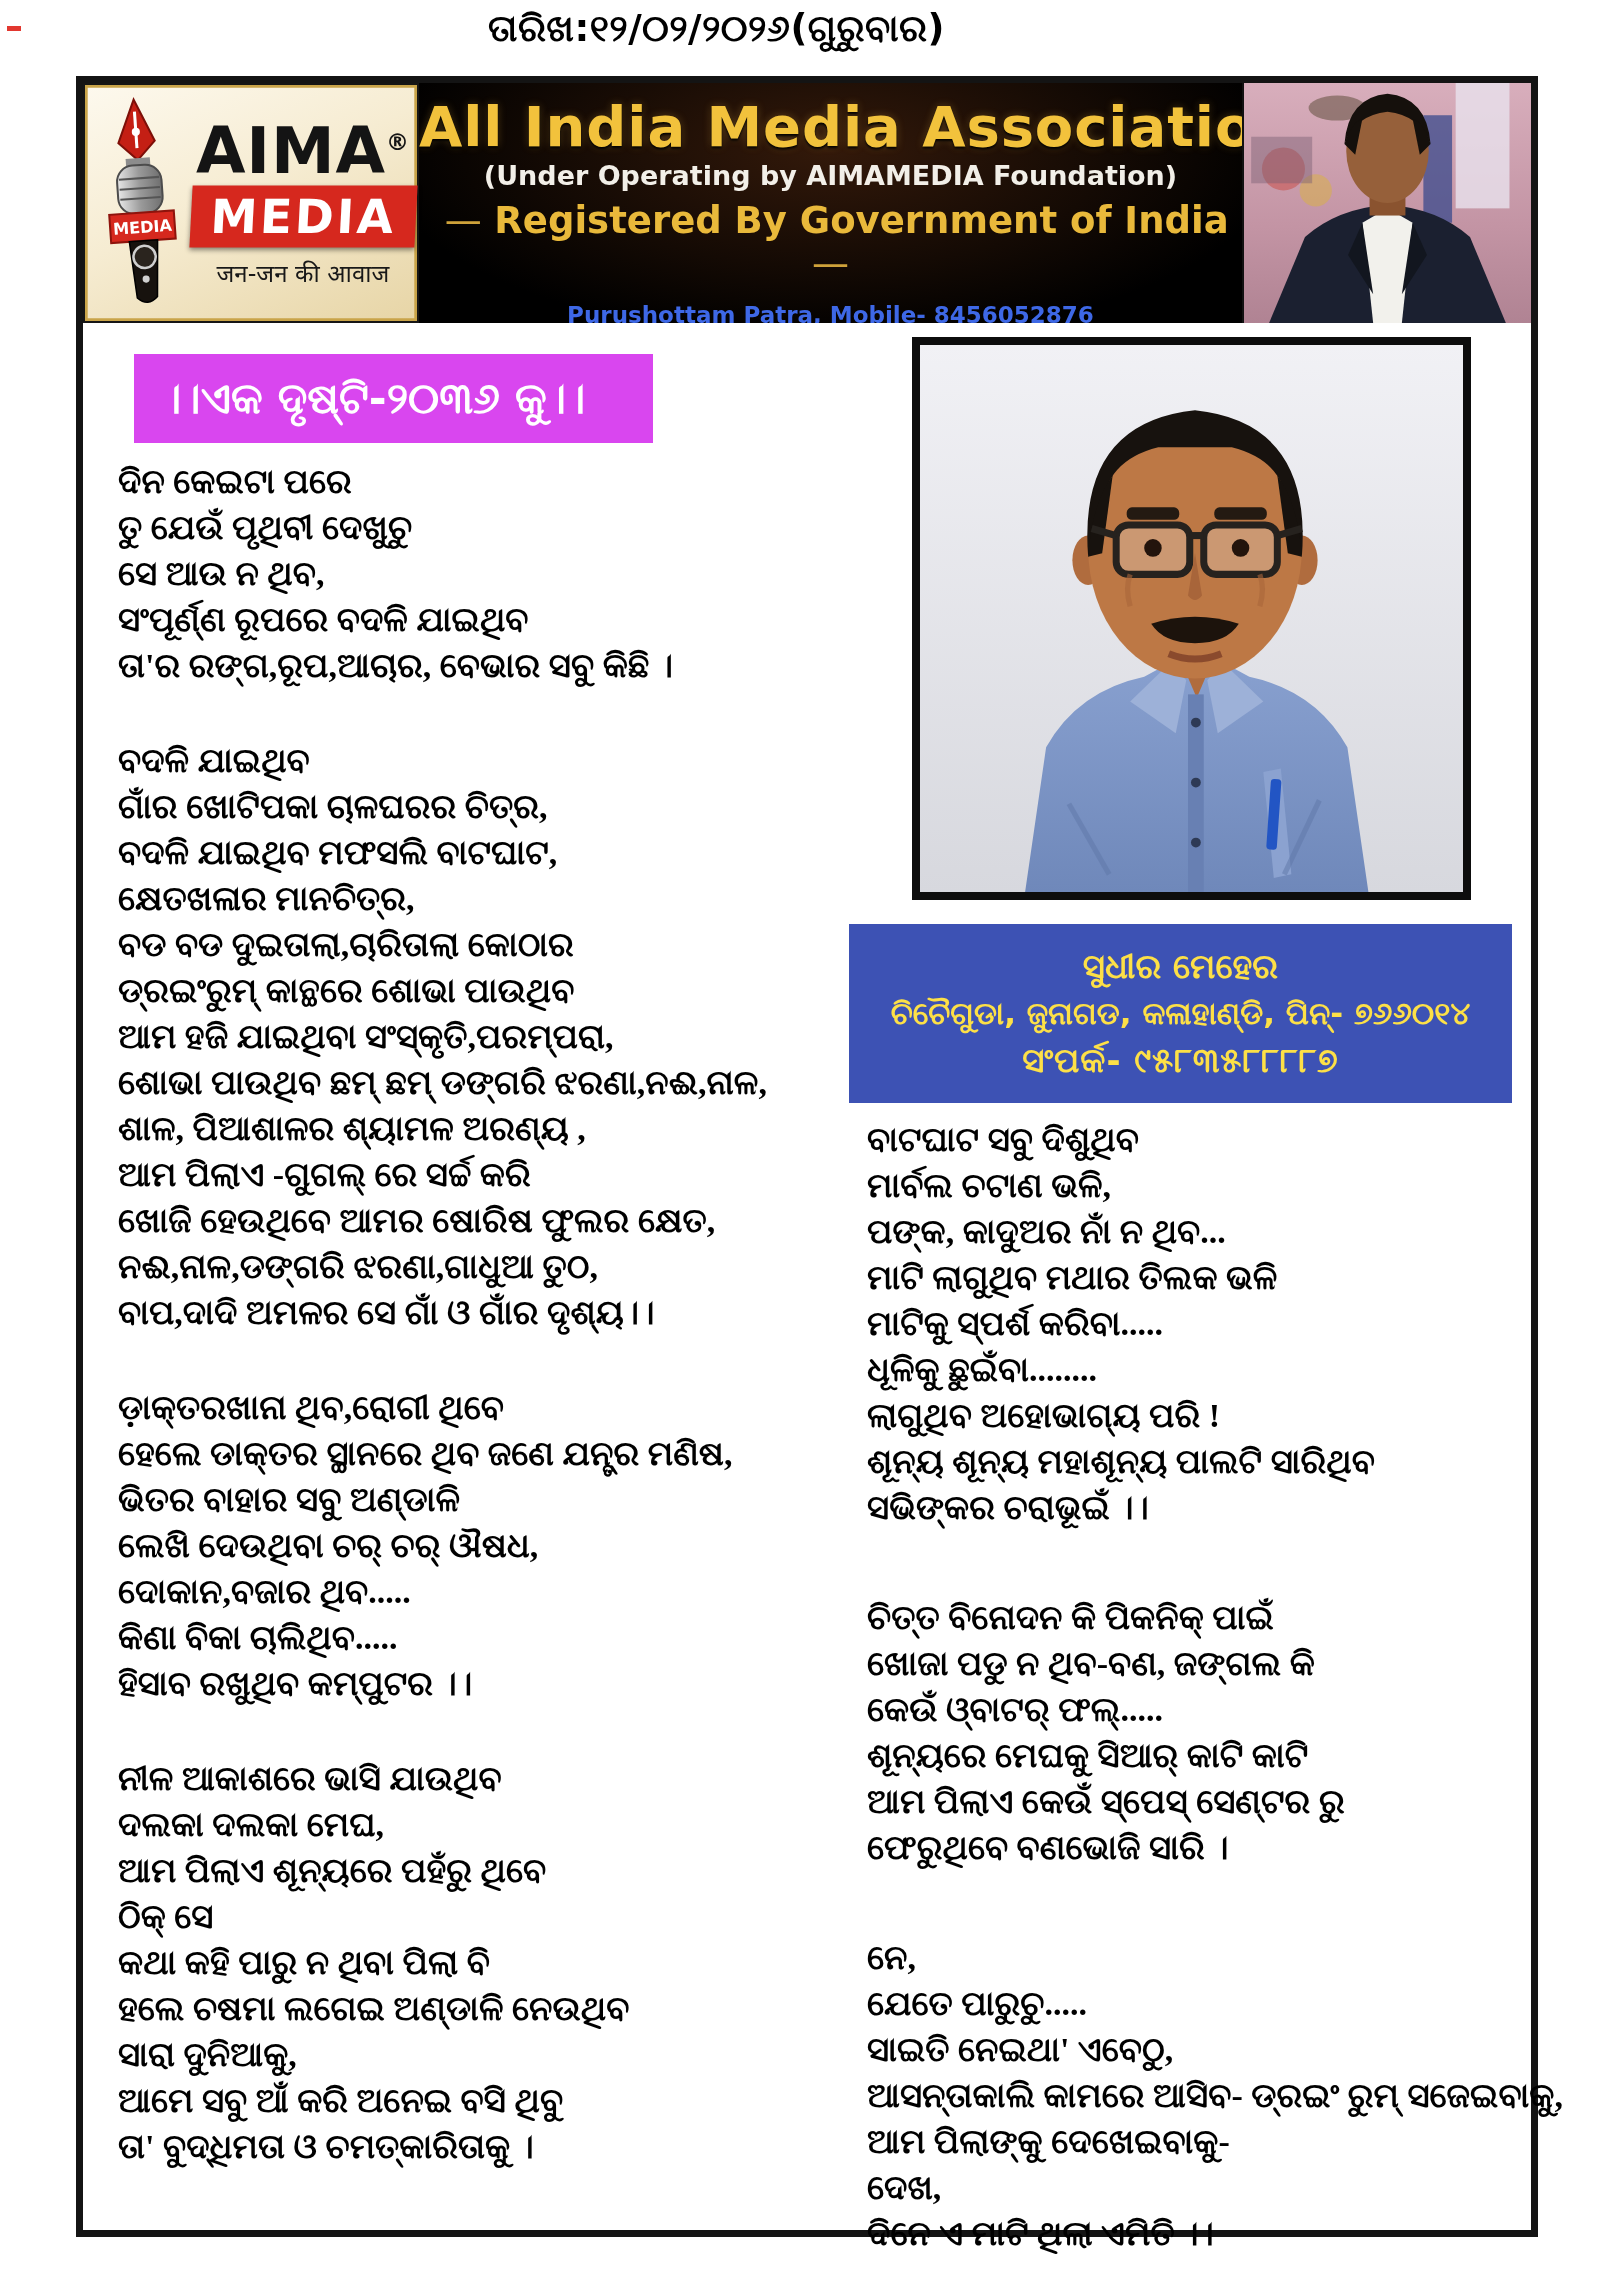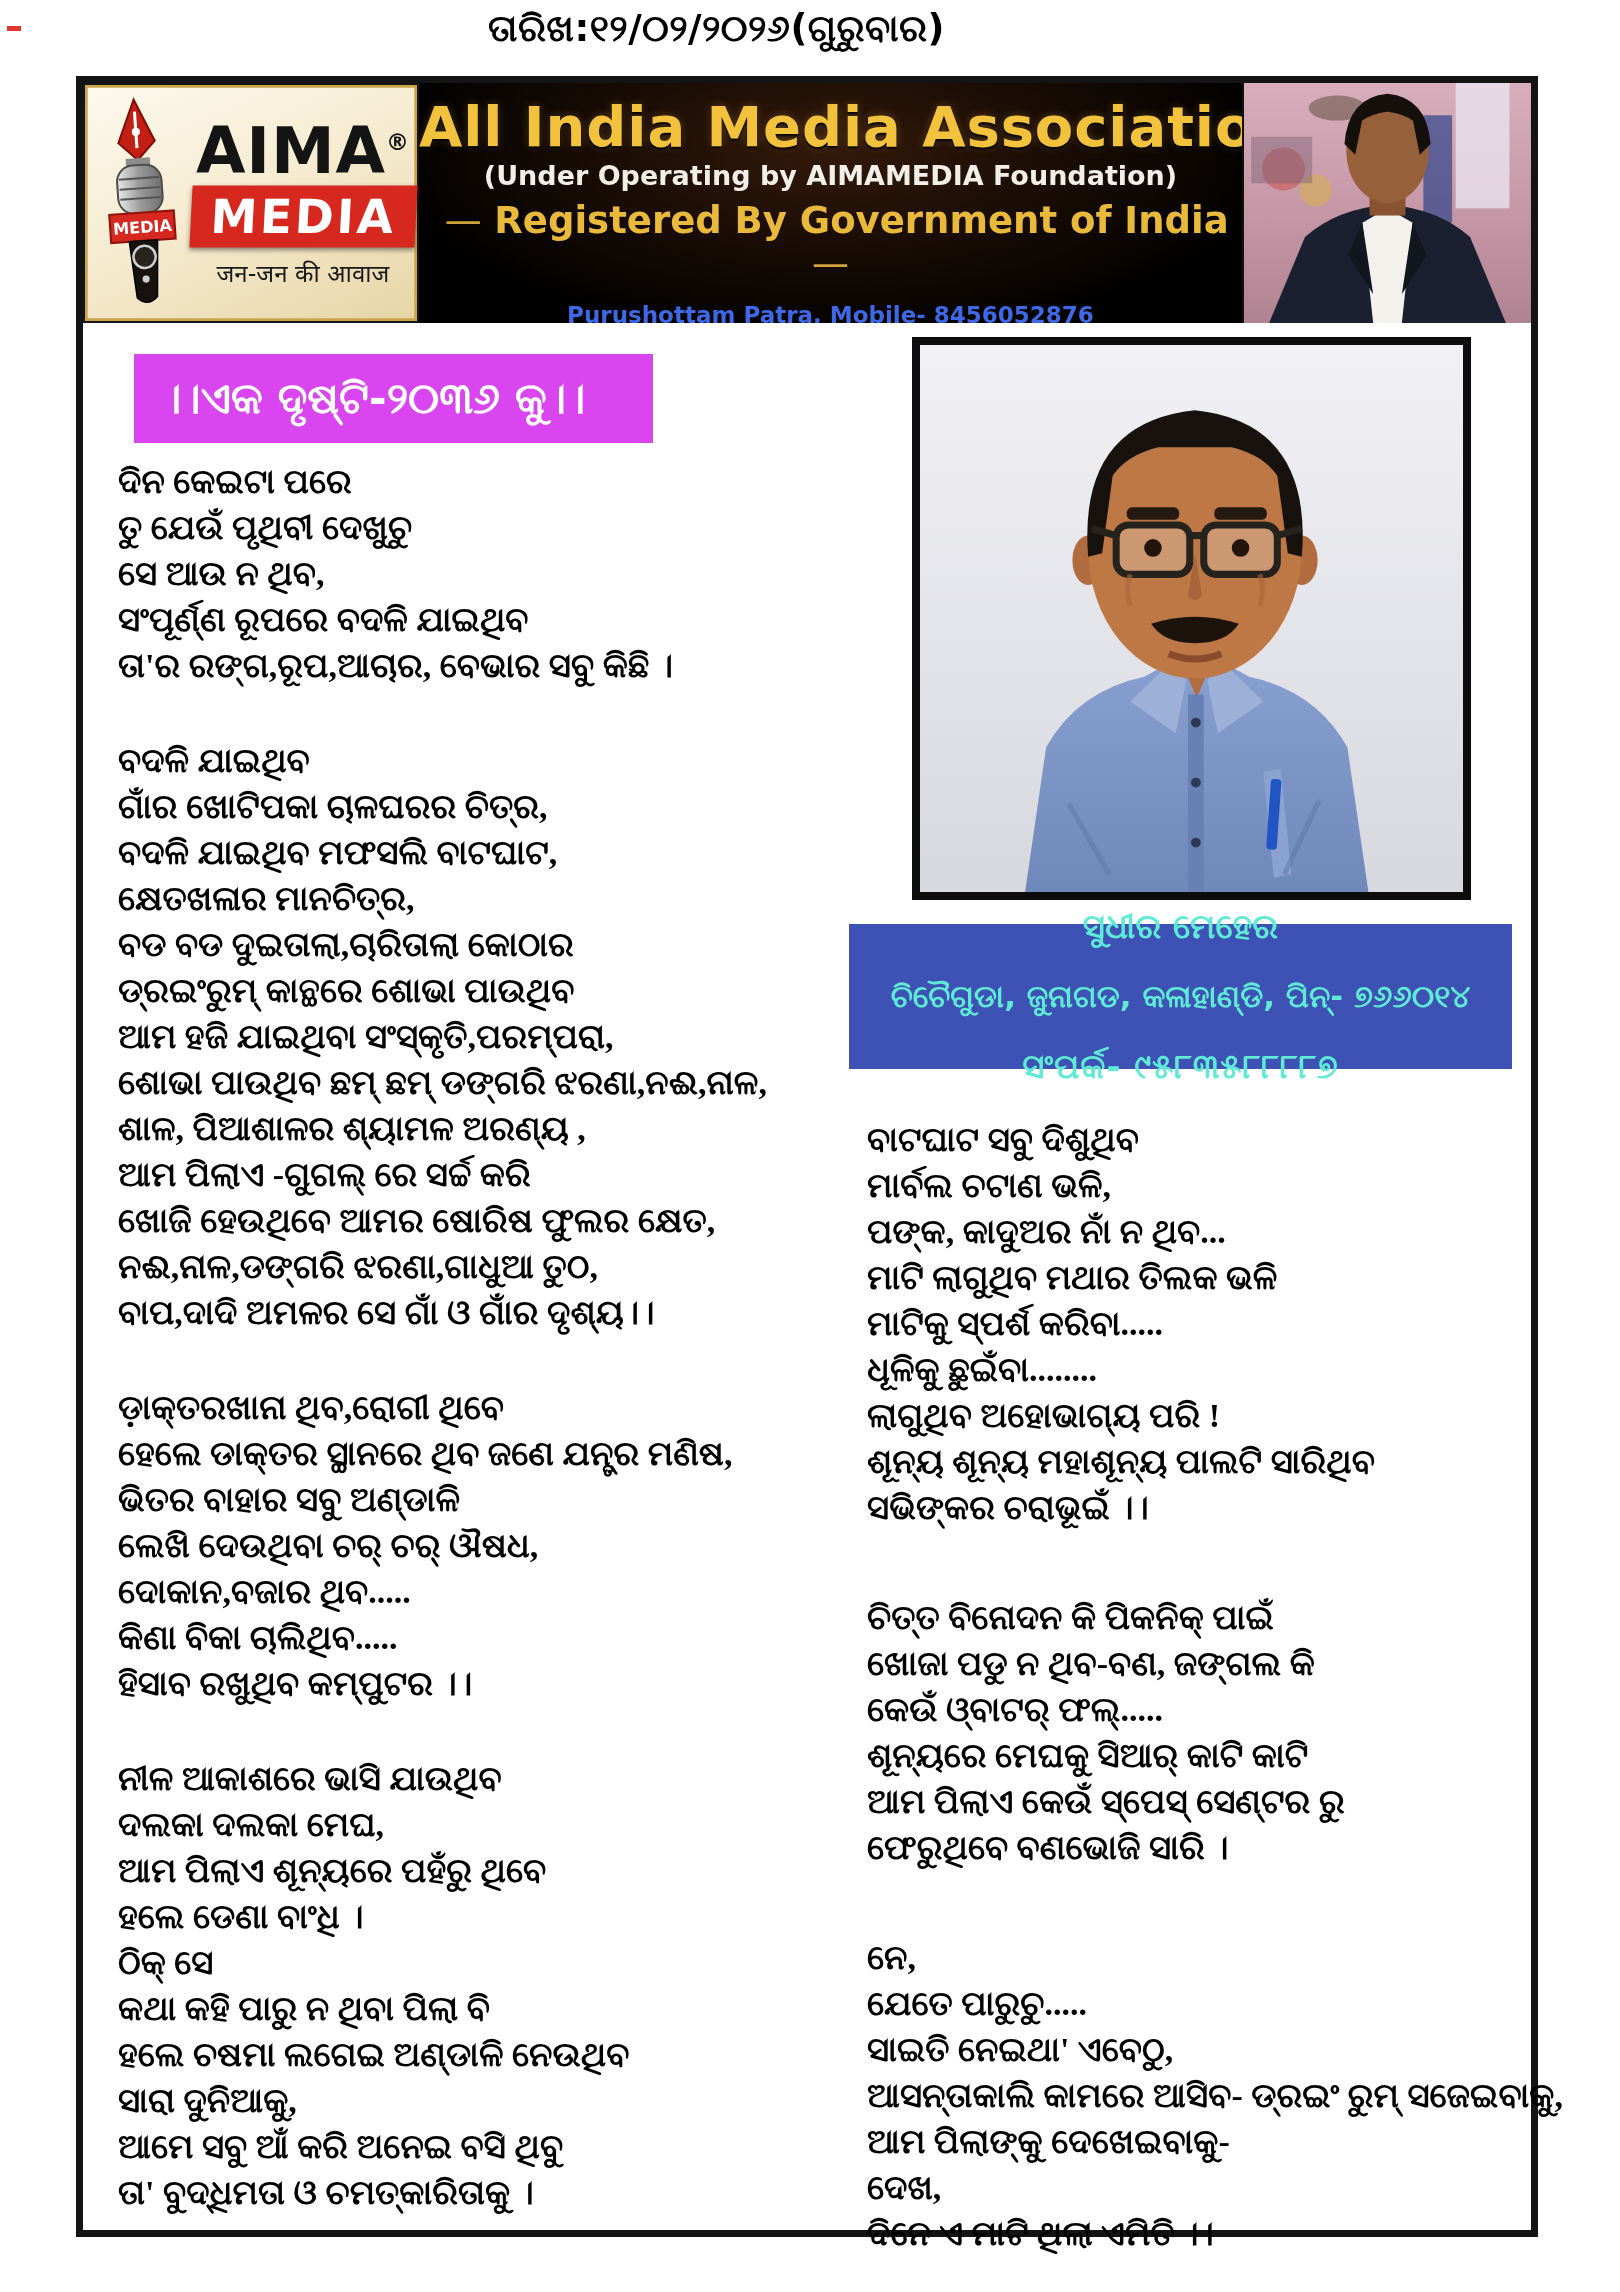--- a/index.html
+++ b/index.html
@@ -54,23 +54,23 @@
   .stanza { margin-bottom:49px; }
   .right-col .stanza { margin-bottom:64px; }
   .stanza:last-child { margin-bottom:0; }
 
   
   .photo-frame { position:absolute; left:912px; top:337px; width:559px; height:563px;
     border:8px solid #0d0d0d; box-sizing:border-box; background:#e8e8ee; }
   .photo-frame svg { display:block; width:100%; height:100%; }
 
   
-  .author-box { position:absolute; left:849px; top:924px; width:663px; height:145px; background:#3d52b4;
-    color:#5eead4; text-align:center; display:flex; flex-direction:column; justify-content:center;
-    font-weight:700; box-sizing:border-box;gap:23px; }
+  .author-box { position:absolute; left:849px; top:924px; width:663px; height:179px; background:#3d52b4;
+    color:#fde047; text-align:center; display:flex; flex-direction:column; justify-content:center;
+    font-weight:700; box-sizing:border-box; }
   .author-name    { font-size:34px; line-height:47px; }
   .author-address { font-size:31px; line-height:47px; white-space:nowrap; }
   .author-contact { font-size:34px; line-height:47px; letter-spacing:0.9px; }
 </style>
 </head>
 <body>
 
 <div class="page">
 
   <div class="stray-mark"></div>
@@ -242,21 +242,20 @@
         <div class="poem-line">ଭିତର ବାହାର ସବୁ ଅଣ୍ଡାଳି</div>
         <div class="poem-line">ଲେଖି ଦେଉଥିବା ଚର୍ ଚର୍ ଔଷଧ,</div>
         <div class="poem-line">ଦୋକାନ,ବଜାର ଥିବ.....</div>
         <div class="poem-line">କିଣା ବିକା ଚାଲିଥିବ.....</div>
         <div class="poem-line">ହିସାବ ରଖୁଥିବ  କମ୍ପୁଟର ।।</div>
       </div>
       <div class="stanza">
         <div class="poem-line">ନୀଳ ଆକାଶରେ ଭାସି ଯାଉଥିବ</div>
         <div class="poem-line">ଦଲକା ଦଲକା ମେଘ,</div>
         <div class="poem-line">ଆମ ପିଲାଏ ଶୂନ୍ୟରେ ପହଁରୁ ଥିବେ</div>
-        <div class="poem-line">ହଲେ ଡେଣା ବାଂଧି ।</div>
         <div class="poem-line">ଠିକ୍ ସେ</div>
         <div class="poem-line">କଥା କହି ପାରୁ ନ ଥିବା ପିଲା ବି</div>
         <div class="poem-line">ହଲେ ଚଷମା ଲଗେଇ ଅଣ୍ଡାଳି ନେଉଥିବ</div>
         <div class="poem-line">ସାରା ଦୁନିଆକୁ,</div>
         <div class="poem-line">ଆମେ ସବୁ ଆଁ କରି ଅନେଇ ବସି ଥିବୁ</div>
         <div class="poem-line">ତା' ବୁଦ୍ଧିମତା ଓ ଚମତ୍କାରିତାକୁ ।</div>
       </div>
     </div>
   <div class="poem-col right-col">
       <div class="stanza">

